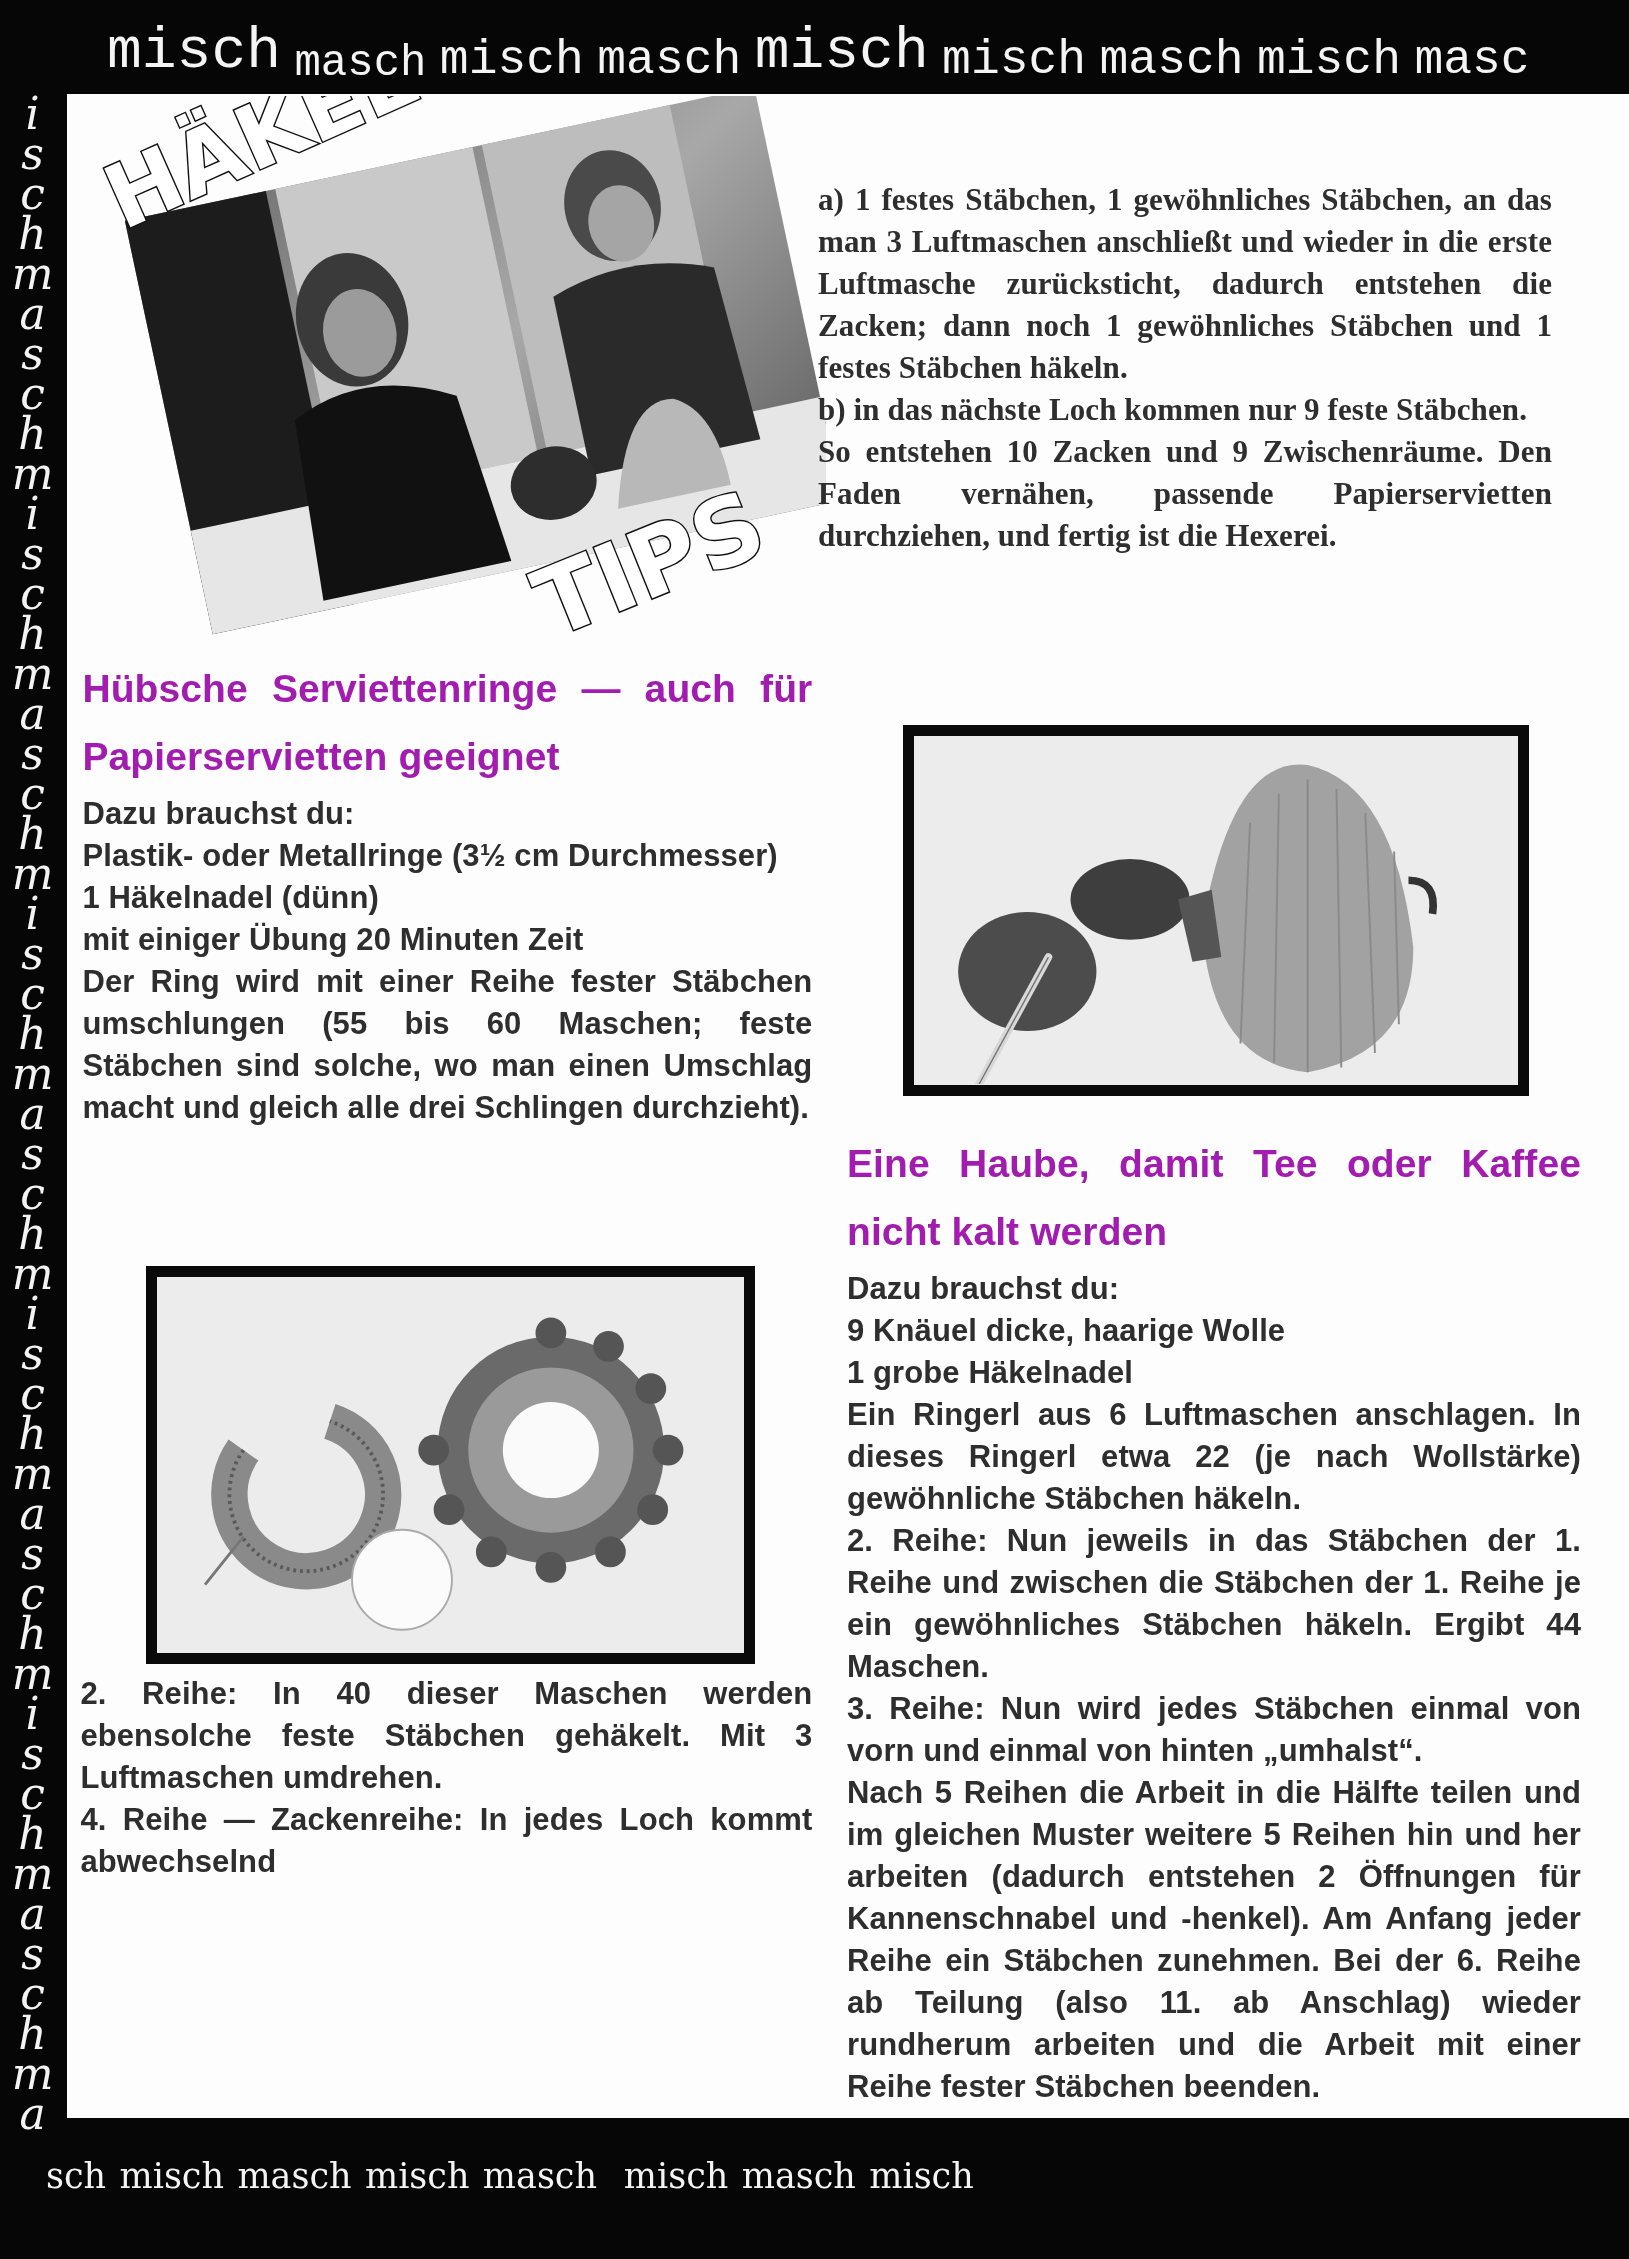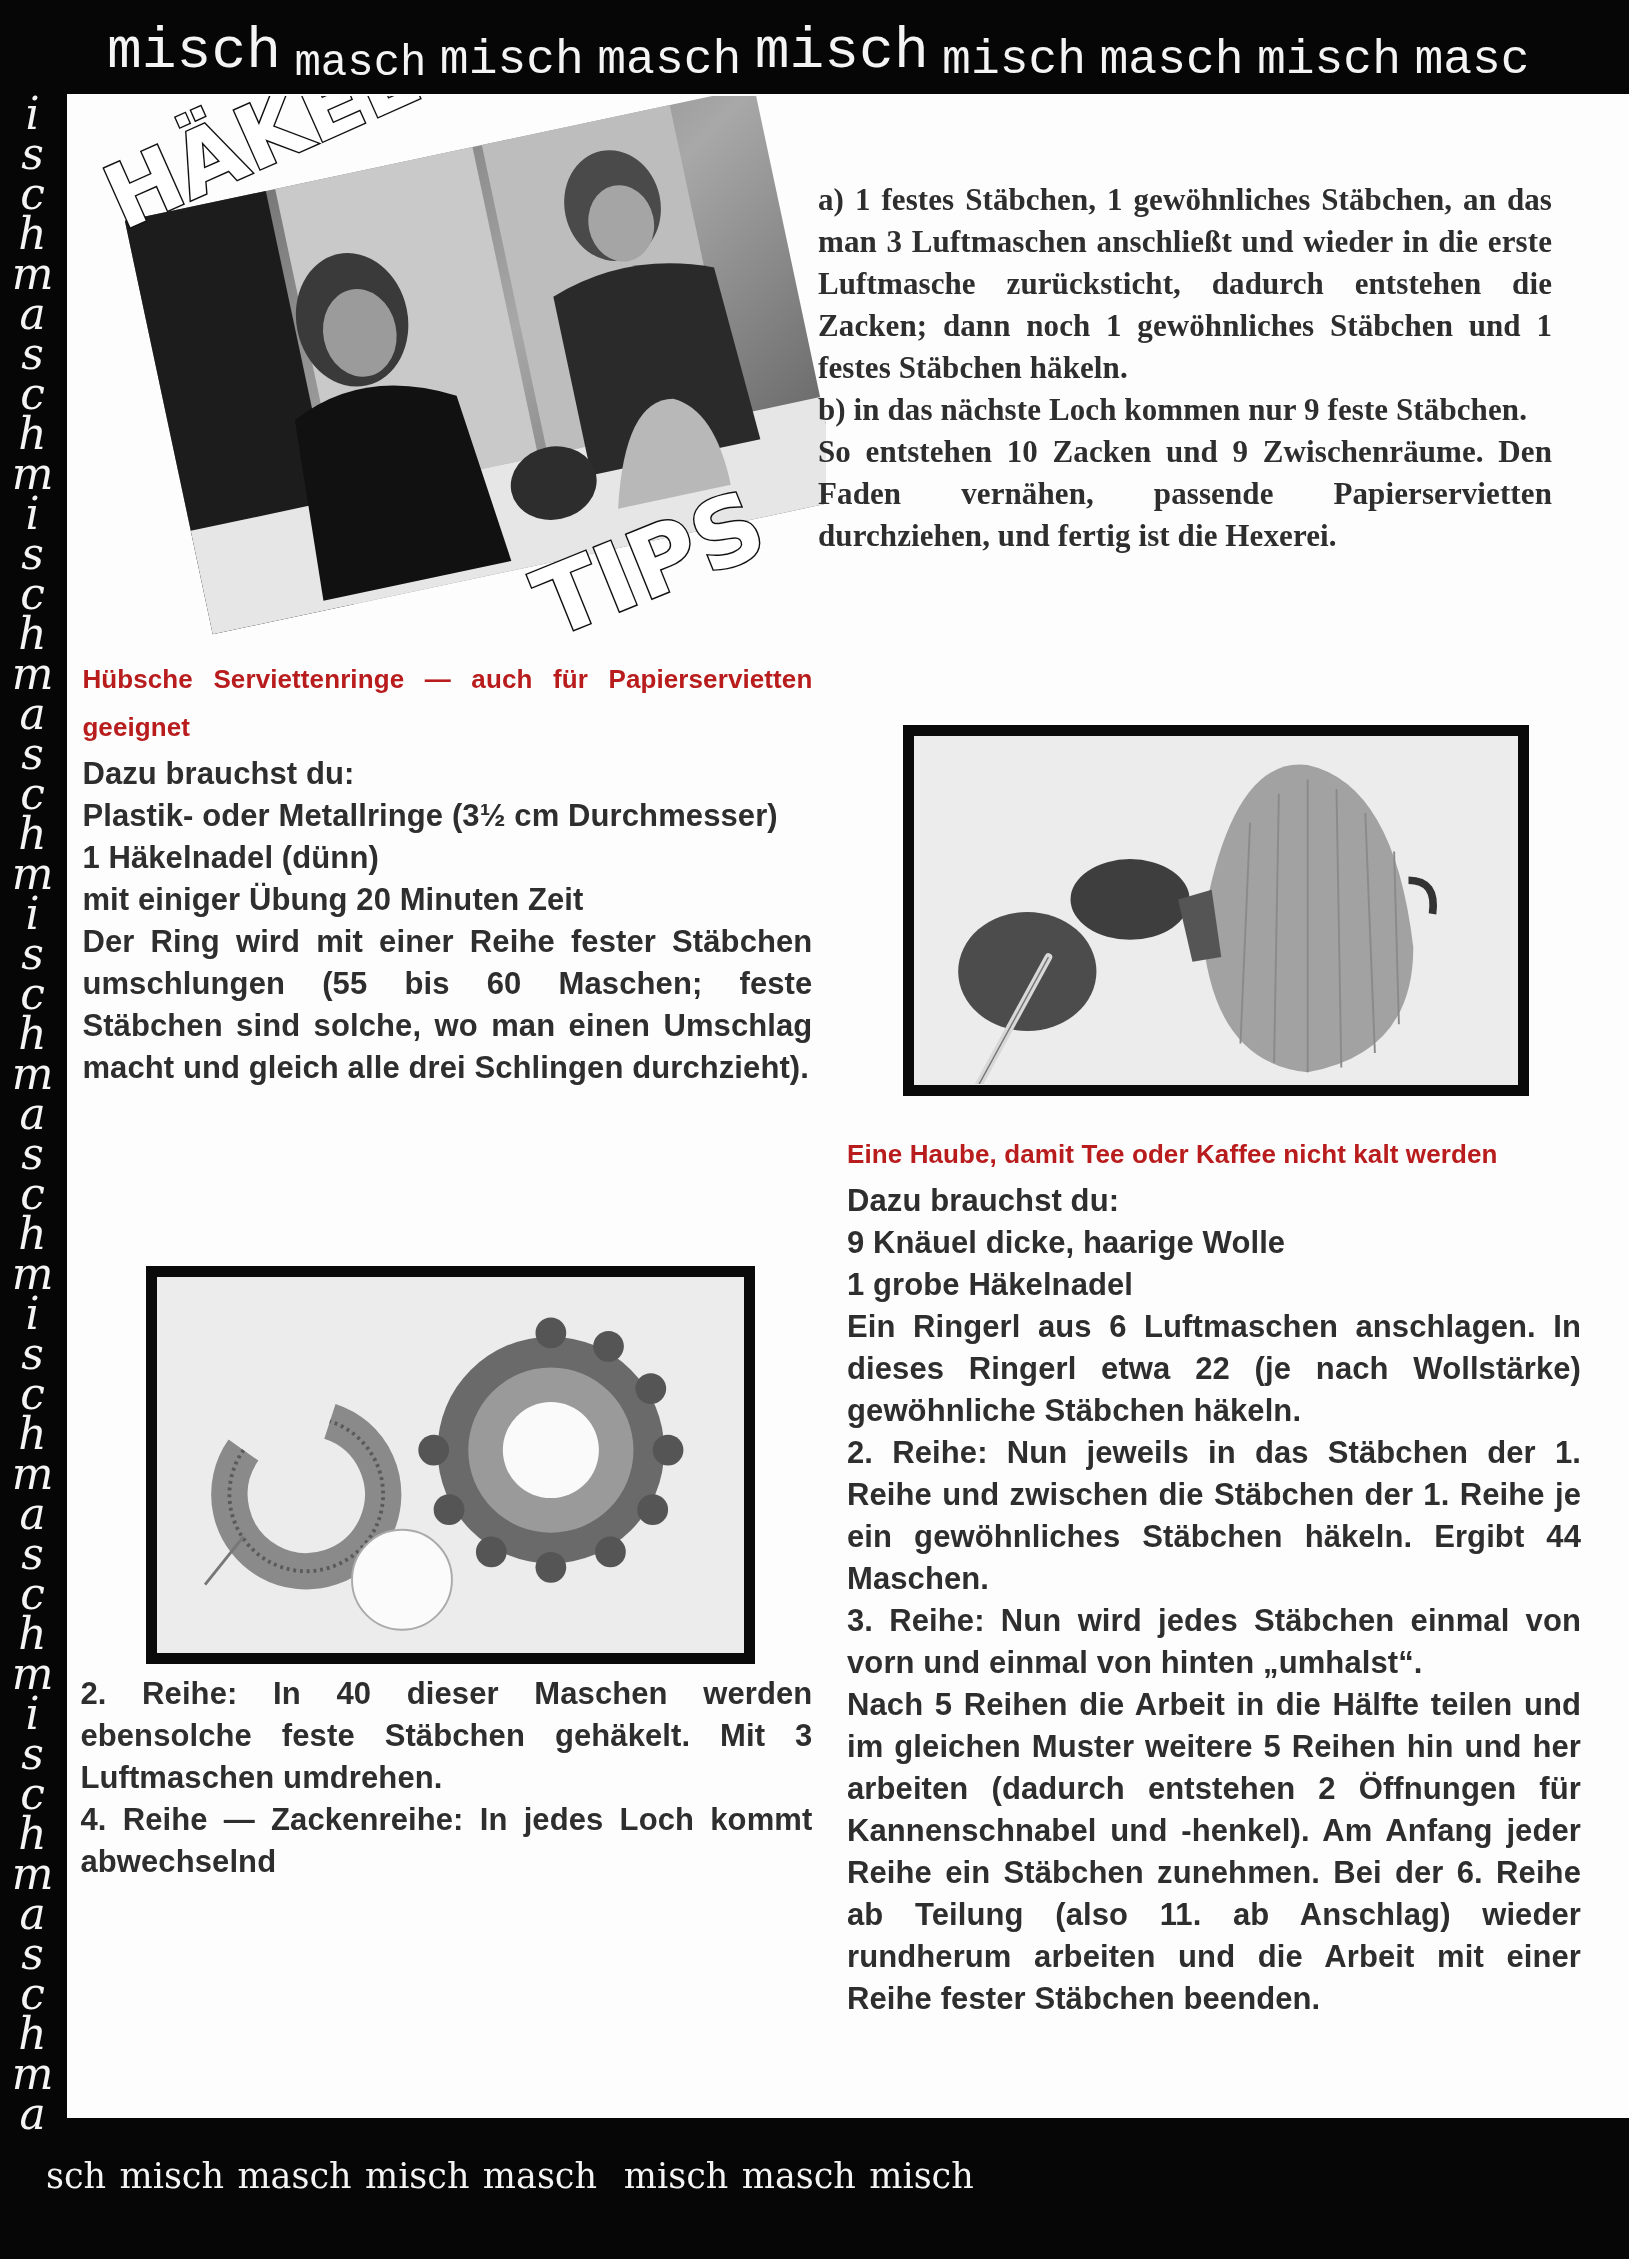--- a/index.html
+++ b/index.html
@@ -30,21 +30,21 @@
   }
   .side span { font-size:44px; line-height:40px; height:40px; font-style:italic; }
   .panel {
     position:absolute; left:67px; top:94px; width:1562px; height:2024px; background:#fdfdfd;
   }
   .col {
     position:absolute; color:#2e2e2e; font-size:31px; line-height:42px;
     text-align:justify; font-weight:bold; letter-spacing:0.1px;
   }
   .col p { margin:0; }
-  .col .h { color:#b91c1c; font-size:26px; line-height:48px; margin:3.8px 0 1.9px 0; text-align:justify; text-align-last:left; }
+  .col .h { color:#a21caf; font-size:39px; line-height:68px; margin:3.8px 0 1.9px 0; text-align:justify; text-align-last:left; }
   .col .first-line-just { text-align-last:left; }
   .left-top { left:15.4px; top:557px; width:730px; }
   .left-bot { left:13.4px; top:1579px; width:732px; }
   .right-top { left:751px; top:85px; width:734px;font-family:Liberation Serif, serif; }
   .right-bot { left:780px; top:1032px; width:734px; }
   .photo-frame { position:absolute; border:11.5px solid #0a0a0a; background:#ececec; box-sizing:border-box; overflow:hidden; }
   .rings { left:79px; top:1172px; width:609px; height:398px; }
   .cozy { left:836px; top:631px; width:626px; height:371px; }
   .hero { position:absolute; left:29px; top:1.9px; width:730px; height:557px; }
 </style>

